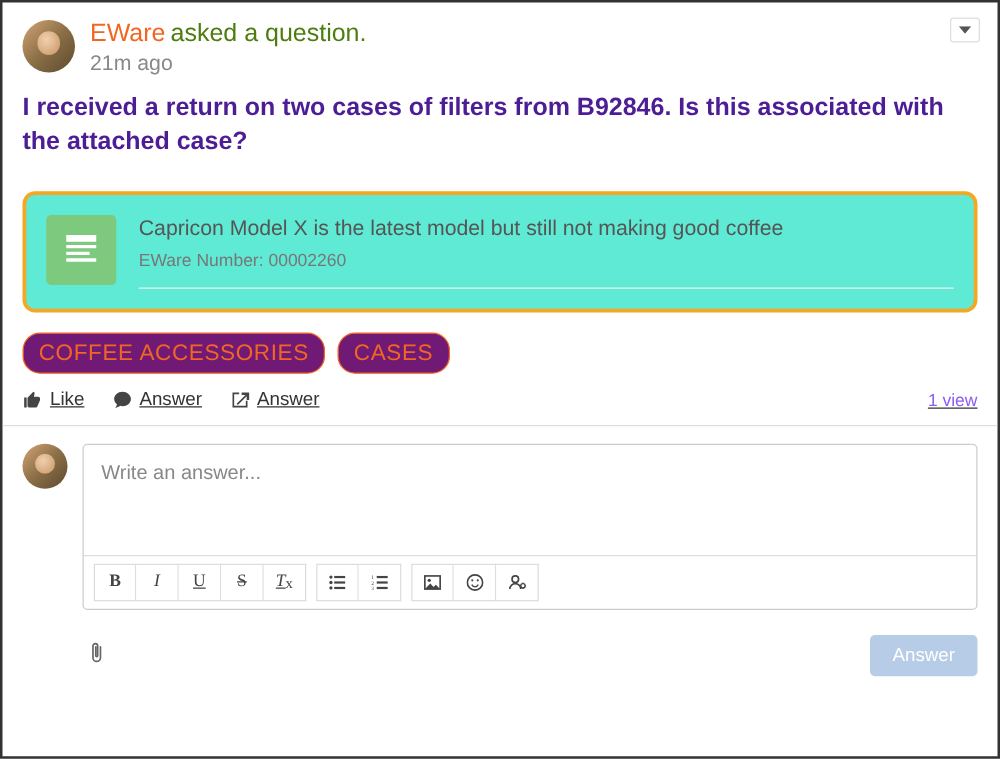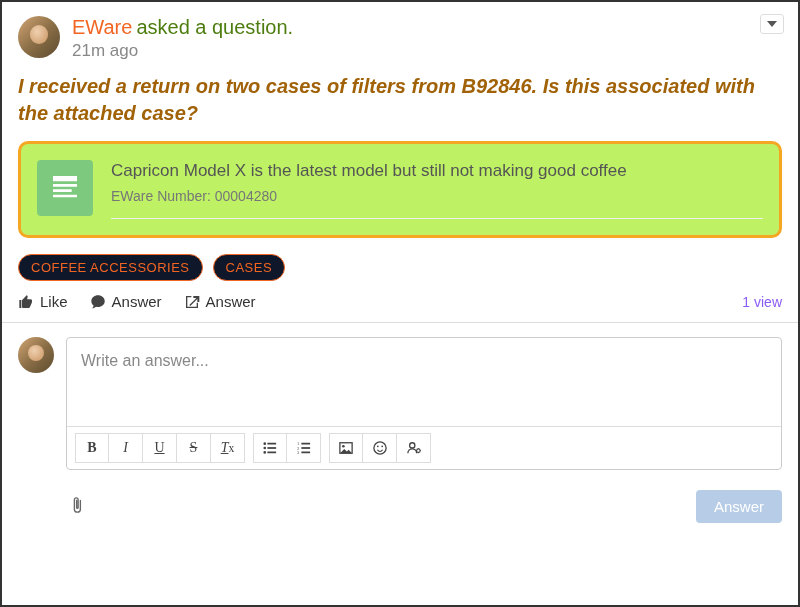--- a/index.html
+++ b/index.html
@@ -8,32 +8,32 @@
 .post-head { display: flex; align-items: flex-start; gap: 12px; margin-bottom: 12px; }
 .avatar { width: 42px; height: 42px; border-radius: 50%; background: linear-gradient(135deg, #d4a574 0%, #8b6f47 50%, #5c4a2e 100%); flex-shrink: 0; position: relative; overflow: hidden; }
 .avatar::after { content: ""; position: absolute; top: 22%; left: 28%; width: 44%; height: 44%; border-radius: 50%; background: radial-gradient(ellipse at 40% 35%, #f0d0b0 0%, #d0a070 80%); }
 .avatar-sm { width: 36px; height: 36px; }
 .meta-line { display: flex; align-items: baseline; gap: 4px; font-size: 20px; }
 .author { color: #f26522; font-weight: 400; }
 .asked { color: #4d7c0f; }
 .time { color: #888; font-size: 17px; margin-top: 2px; }
 .dropdown-btn { position: absolute; top: 12px; right: 14px; width: 24px; height: 20px; border: 1px solid #ddd; border-radius: 3px; background: #fff; display: flex; align-items: center; justify-content: center; cursor: pointer; }
 .dropdown-btn svg { width: 10px; height: 6px; fill: #555; }
-.question-text { font-size: 20px; font-weight: 700; color: #a16207; line-height: 1.35; margin-bottom: 14px; font-style: italic; }
-.attachment { border: 3px solid #f5a623; border-radius: 10px; padding: 16px; display: flex; gap: 18px; align-items: flex-start; margin-bottom: 16px; background: #bef264; }
+.question-text { font-size: 20px; font-weight: 700; color: #4c1d95; line-height: 1.35; margin-bottom: 26px; }
+.attachment { border: 3px solid #f5a623; border-radius: 10px; padding: 16px; display: flex; gap: 18px; align-items: flex-start; margin-bottom: 16px; background: #5eead4; }
 .att-icon { width: 56px; height: 56px; background: #7dc97d; border-radius: 4px; display: flex; align-items: center; justify-content: center; flex-shrink: 0; }
 .att-icon svg { width: 32px; height: 32px; fill: #fff; }
 .att-body { flex: 1; }
 .att-title { font-size: 17px; color: #555; margin-bottom: 6px; line-height: 1.3; }
 .att-sub { font-size: 14px; color: #777; }
 .att-sub .lbl::after { content: " "; }
 .inner-divider { border-top: 1px solid #eee; margin-top: 14px; }
 .tags { display: flex; gap: 10px; margin-bottom: 12px; }
-.tag { border: 1px solid #f26522; color: #f26522; font-size: 13px; letter-spacing: 0.5px; padding: 5px 12px; border-radius: 14px; background: #0f172a; cursor: pointer; }
-.actions { display: flex; align-items: center; gap: 22px; font-size: 15px; color: #333; padding-bottom: 12px; }
+.tag { border: 1px solid #f26522; color: #f26522; font-size: 18px; letter-spacing: 0.5px; padding: 5px 12px; border-radius: 14px; background: #701a75; cursor: pointer; }
+.actions { display: flex; align-items: center; gap: 22px; font-size: 15px; color: #333; padding-bottom: 12px; text-decoration: underline; }
 .action { display: inline-flex; align-items: center; gap: 6px; cursor: pointer; }
 .action svg { width: 16px; height: 16px; fill: #444; }
 .views { margin-left: auto; color: #8b5cf6; font-size: 14px; cursor: default; }
 .answer-area { border-top: 1px solid #ddd; padding: 14px 16px 12px 16px; display: flex; gap: 12px; align-items: flex-start; }
 .editor-wrap { flex: 1; border: 1px solid #ccc; border-radius: 4px; overflow: hidden; }
 .editor-input { min-height: 88px; padding: 14px 14px; font-size: 16px; color: #888; outline: none; }
 .editor-input[contenteditable]:empty::before { content: attr(data-placeholder); color: #888; }
 .toolbar { border-top: 1px solid #ddd; display: flex; padding: 6px 8px; gap: 0; }
 .tbtn { width: 34px; height: 30px; border: 1px solid #ddd; border-left: none; background: #fff; display: flex; align-items: center; justify-content: center; font-family: Georgia, serif; font-size: 14px; color: #444; cursor: pointer; }
 .tbtn:first-child { border-left: 1px solid #ddd; }
@@ -67,21 +67,21 @@
 
   <div class="attachment">
     <div class="att-icon">
       <svg viewBox="0 0 24 24">
           <path d="M3 3h18v4H3zM3 9h18v2H3zM3 13h14v2H3zM3 17h18v2H3z"></path>
         </svg>
     </div>
     <div class="att-body">
       <div class="att-title">Capricon Model X is the latest model but still not making good coffee</div>
       <div class="att-sub">
-        <span class="lbl">EWare Number:</span><span>00004280</span>
+        <span class="lbl">EWare Number:</span><span>00002260</span>
       </div>
       <div class="inner-divider"></div>
     </div>
   </div>
 
   <div class="tags">
     <span class="tag">COFFEE ACCESSORIES</span>
     <span class="tag">CASES</span>
   </div>
 

